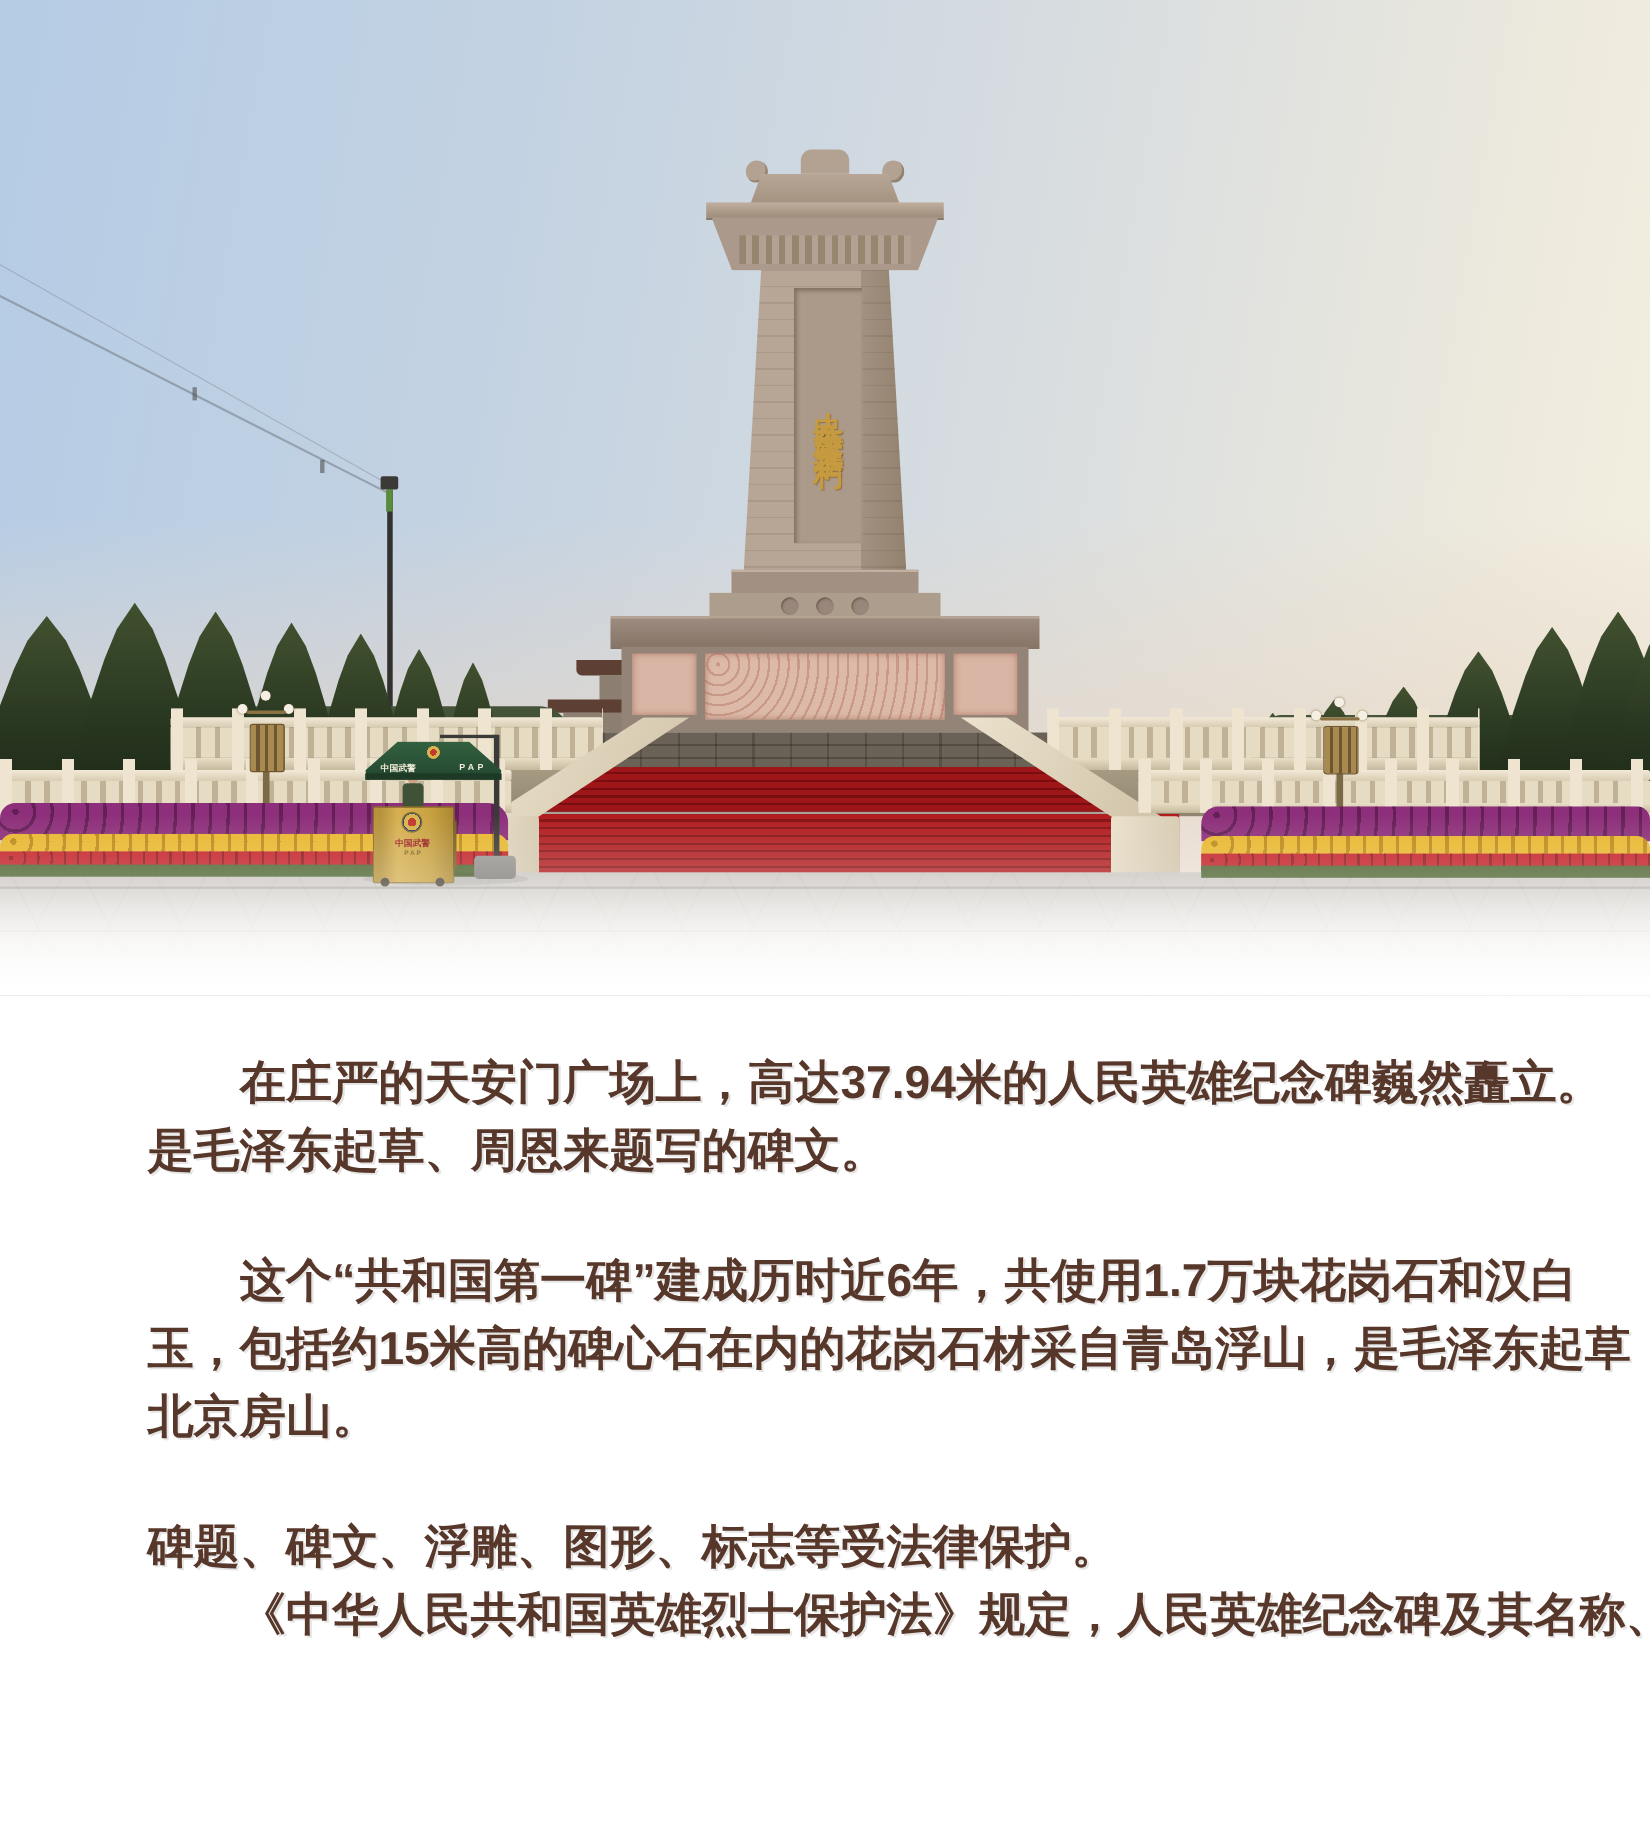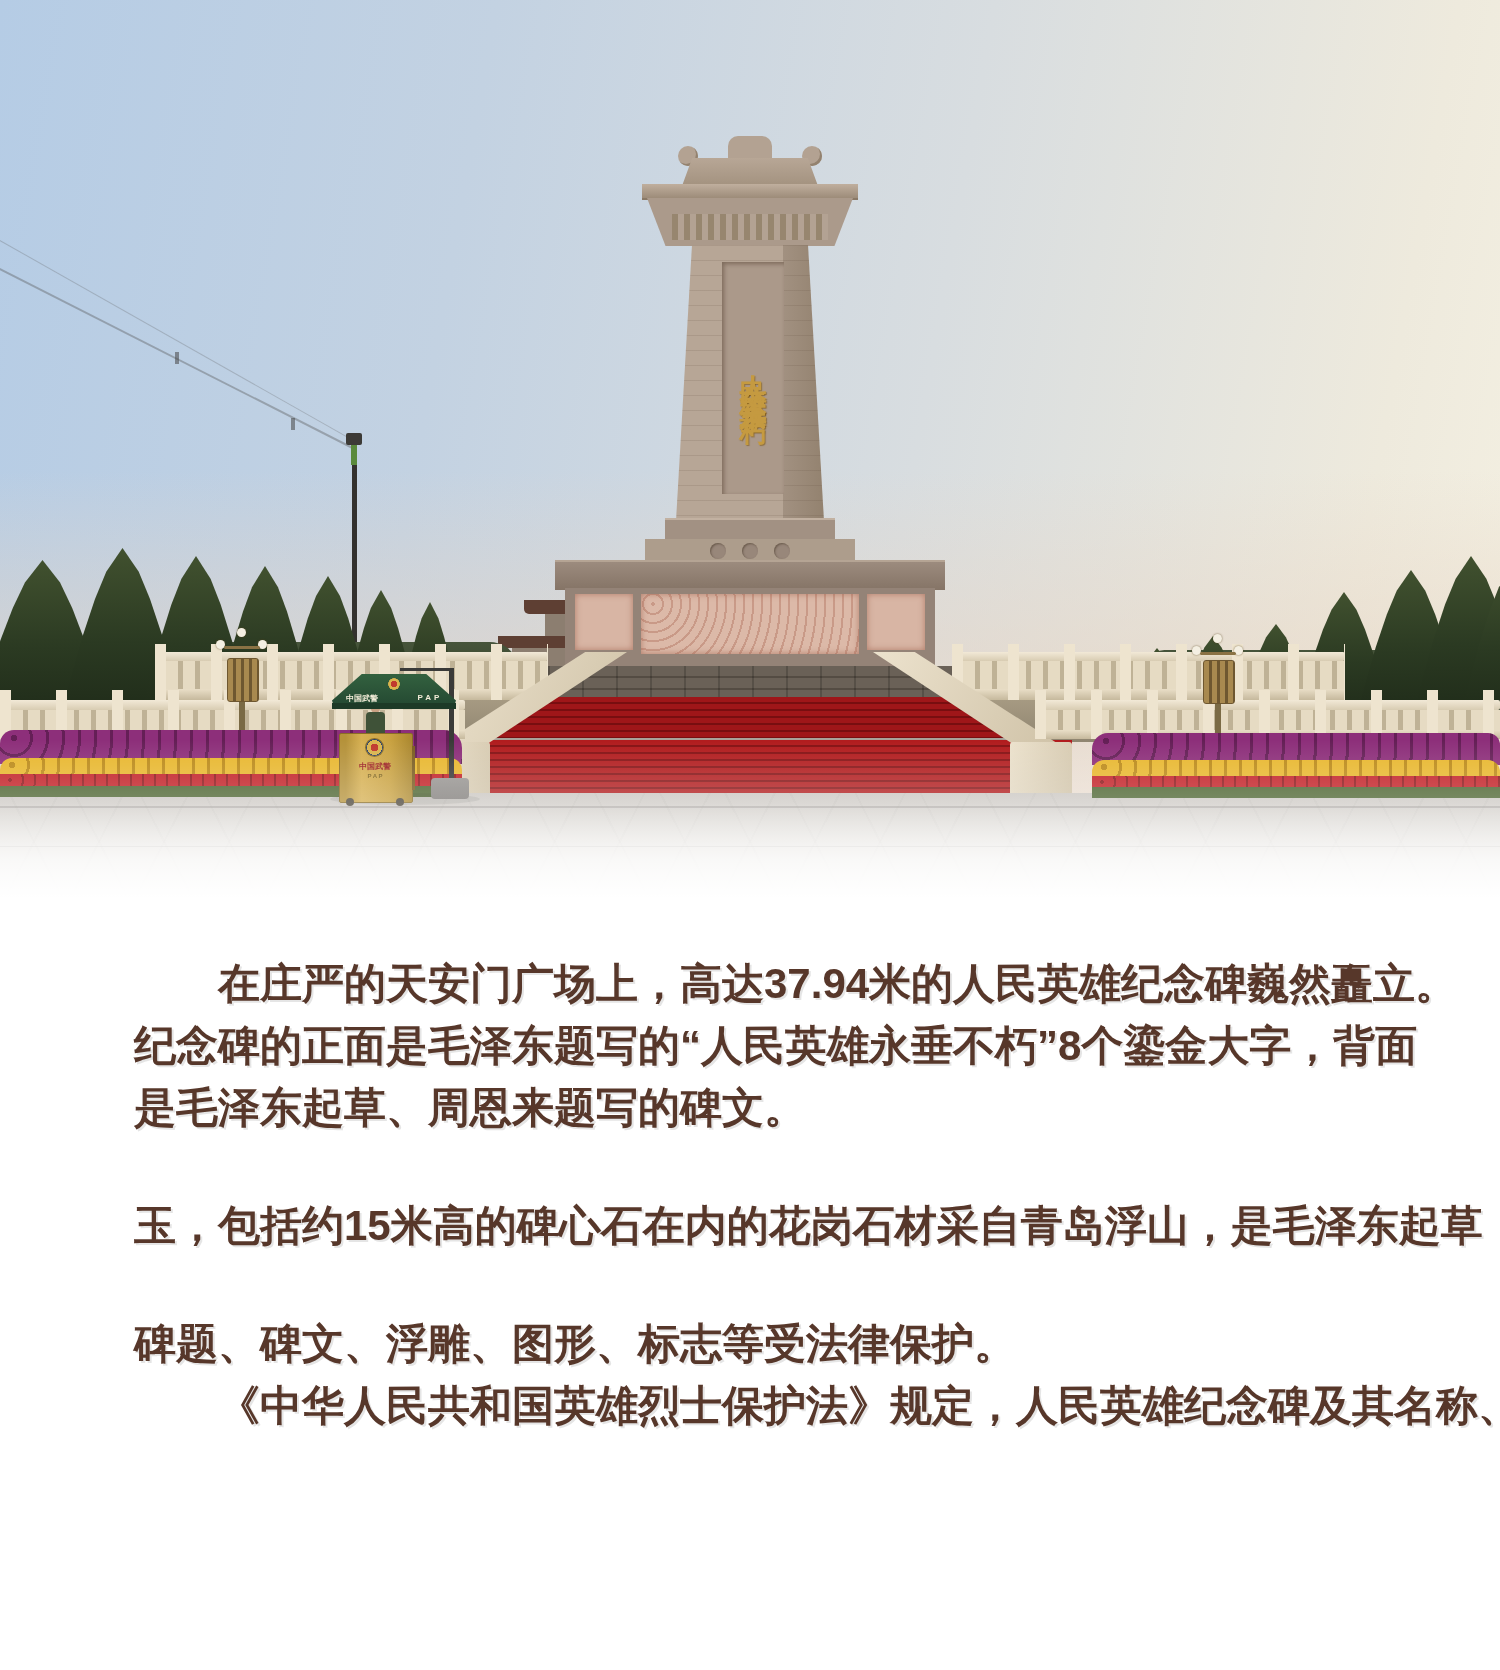--- a/index.html
+++ b/index.html
@@ -225,25 +225,26 @@
       <div class="abs" style="left:346px;top:798px;width:8px;height:8px;border-radius:50%;background:#4a4438;"></div>
       <div class="abs" style="left:396px;top:798px;width:8px;height:8px;border-radius:50%;background:#4a4438;"></div>
     </div>
 
     <div class="abs" style="left:0;top:740px;width:1500px;height:165px;background:linear-gradient(180deg,rgba(255,255,255,0) 0,rgba(255,255,255,.25) 38%,rgba(255,255,255,.8) 72%,#ffffff 96%);"></div>
   </div>
 
   <div class="article">
     <div class="para">
       <div class="ln indent">在庄严的天安门广场上，高达37.94米的人民英雄纪念碑巍然矗立。</div>
-      <div class="ln">纪念碑的正面是毛泽东题写的“人民英雄永垂不朽”8个鎏金大字，背面</div>
       <div class="ln">是毛泽东起草、周恩来题写的碑文。</div>
     </div>
     <div class="para">
+      <div class="ln indent">这个“共和国第一碑”建成历时近6年，共使用1.7万块花岗石和汉白</div>
       <div class="ln">玉，包括约15米高的碑心石在内的花岗石材采自青岛浮山，是毛泽东起草</div>
+      <div class="ln">北京房山。</div>
     </div>
     <div class="para">
       <div class="ln">碑题、碑文、浮雕、图形、标志等受法律保护。</div>
       <div class="ln indent">《中华人民共和国英雄烈士保护法》规定，人民英雄纪念碑及其名称、</div>
     </div>
   </div>
 
 </div>
 
 </body></html>

